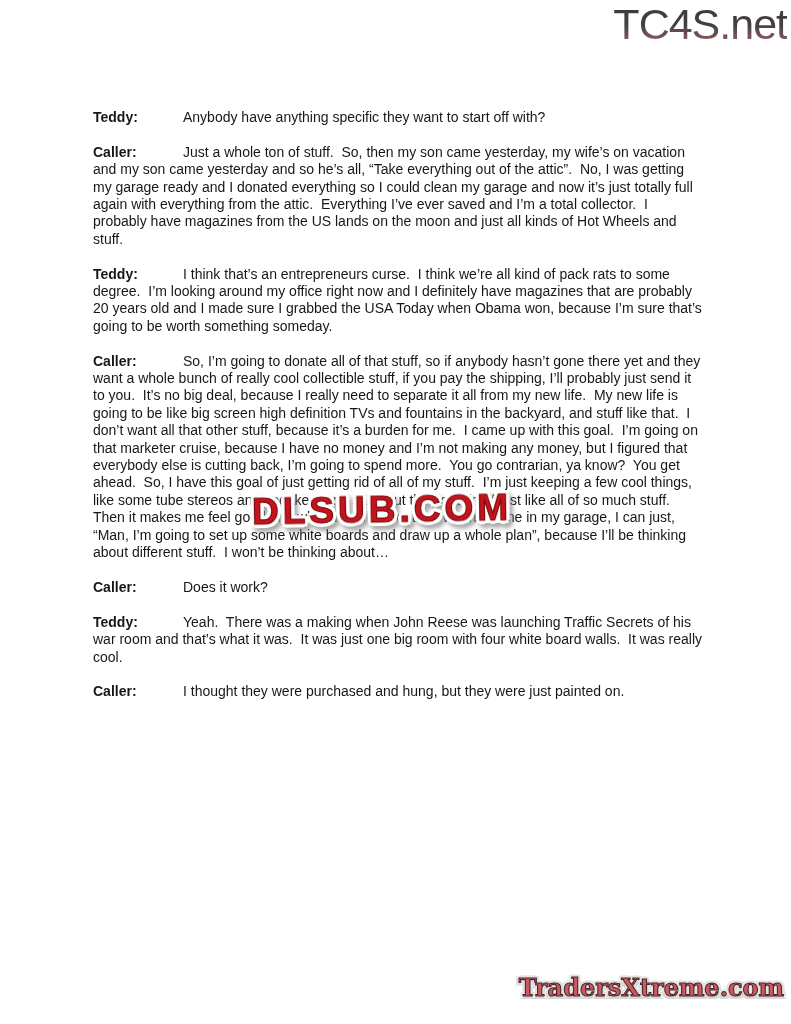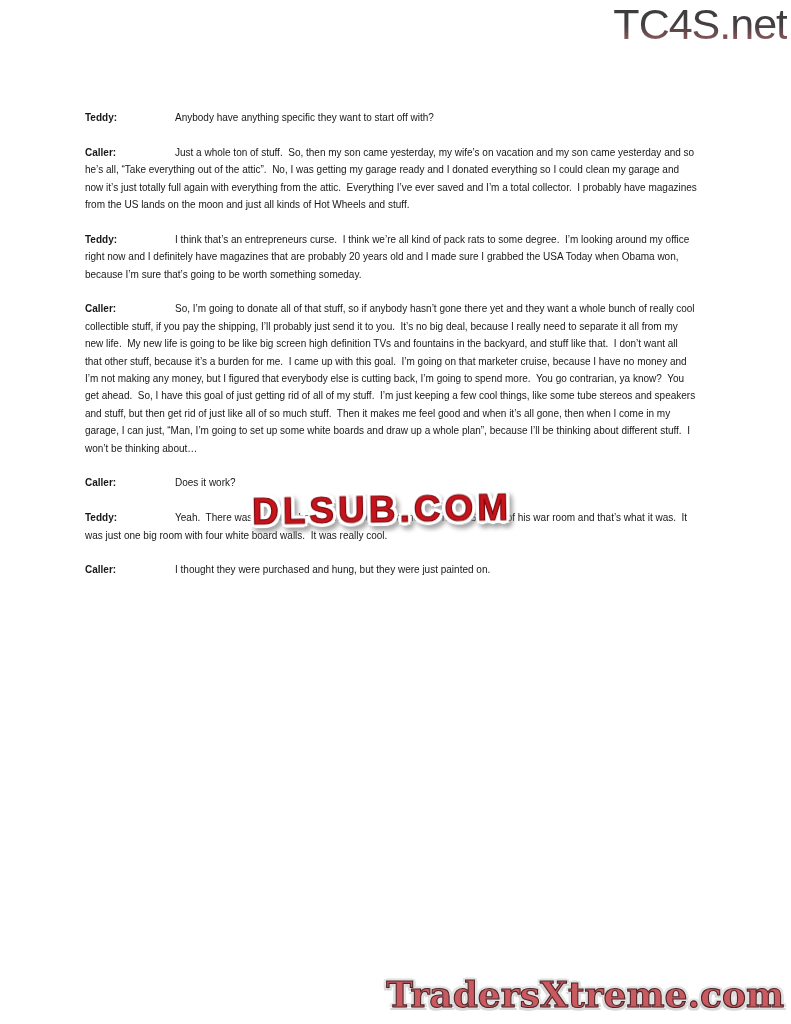--- a/index.html
+++ b/index.html
@@ -24,24 +24,24 @@
     background: linear-gradient(180deg, #3b3b3d 12%, #454042 52%, #7e5356 80%, #b89698 100%);
     -webkit-background-clip: text;
     background-clip: text;
     color: transparent;
     display: inline-block;
   }
 
   
   .transcript {
     position: absolute;
-    left: 85px;
+    left: 93px;
     top: 109px;
     width: 612px;
-    font-size: 10px;
+    font-size: 14px;
     line-height: 17.4px;
     color: #171717;
   }
   .para { margin: 0 0 17.4px 0; }
   .speaker-label {
     display: inline-block;
     width: 90px;
     font-weight: 700;
   }
   .speech-text { white-space: pre-wrap; }
@@ -64,21 +64,21 @@
        0   -4px 0 #ffffff,  0    4px 0 #ffffff;
     filter: drop-shadow(3px 4px 2px rgba(110,110,110,0.6));
     transform: rotate(-1deg);
   }
 
   
   .traders-logo {
     position: absolute;
     right: 7px;
     top: 976px;
-    font-size: 36px;
+    font-size: 24px;
     font-weight: 700;
     line-height: 1;
     font-family: "DejaVu Serif", serif;
     color: #ca5a60;
     -webkit-text-stroke: 1.1px #4d272b;
     text-shadow:
       -2.5px -2.5px 0 #e3e3e3,  2.5px -2.5px 0 #e3e3e3,
       -2.5px  2.5px 0 #d8d8d8,  2.5px  2.5px 0 #d8d8d8,
        0     3px   0 #cfcfcf,   3px   0     0 #dcdcdc,
        0    -3px   0 #ececec,  -3px   0     0 #e4e4e4;
@@ -99,21 +99,21 @@
   <p class="para">
     <span class="speaker-label">Teddy:</span><span class="speech-text">I think that’s an entrepreneurs curse.  I think we’re all kind of pack rats to some degree.  I’m looking around my office right now and I definitely have magazines that are probably 20 years old and I made sure I grabbed the USA Today when Obama won, because I’m sure that’s going to be worth something someday.</span>
   </p>
   <p class="para">
     <span class="speaker-label">Caller:</span><span class="speech-text">So, I’m going to donate all of that stuff, so if anybody hasn’t gone there yet and they want a whole bunch of really cool collectible stuff, if you pay the shipping, I’ll probably just send it to you.  It’s no big deal, because I really need to separate it all from my new life.  My new life is going to be like big screen high definition TVs and fountains in the backyard, and stuff like that.  I don’t want all that other stuff, because it’s a burden for me.  I came up with this goal.  I’m going on that marketer cruise, because I have no money and I’m not making any money, but I figured that everybody else is cutting back, I’m going to spend more.  You go contrarian, ya know?  You get ahead.  So, I have this goal of just getting rid of all of my stuff.  I’m just keeping a few cool things, like some tube stereos and speakers and stuff, but then get rid of just like all of so much stuff.  Then it makes me feel good and when it’s all gone, then when I come in my garage, I can just, “Man, I’m going to set up some white boards and draw up a whole plan”, because I’ll be thinking about different stuff.  I won’t be thinking about…</span>
   </p>
   <p class="para">
     <span class="speaker-label">Caller:</span><span class="speech-text">Does it work?</span>
   </p>
   <p class="para">
-    <span class="speaker-label">Teddy:</span><span class="speech-text">Yeah.  There was a photo when John Reese was launching Traffic Secrets of his war room and that’s what it was.  It was just one big room with four white board walls.  It was really cool.</span>
+    <span class="speaker-label">Teddy:</span><span class="speech-text">Yeah.  There was a making when John Reese was launching Traffic Secrets of his war room and that’s what it was.  It was just one big room with four white board walls.  It was really cool.</span>
   </p>
   <p class="para">
     <span class="speaker-label">Caller:</span><span class="speech-text">I thought they were purchased and hung, but they were just painted on.</span>
   </p>
 </div>
 
 <div class="watermark">DLSUB.COM</div>
 
 <div class="traders-logo">TradersXtreme.com</div>
 

